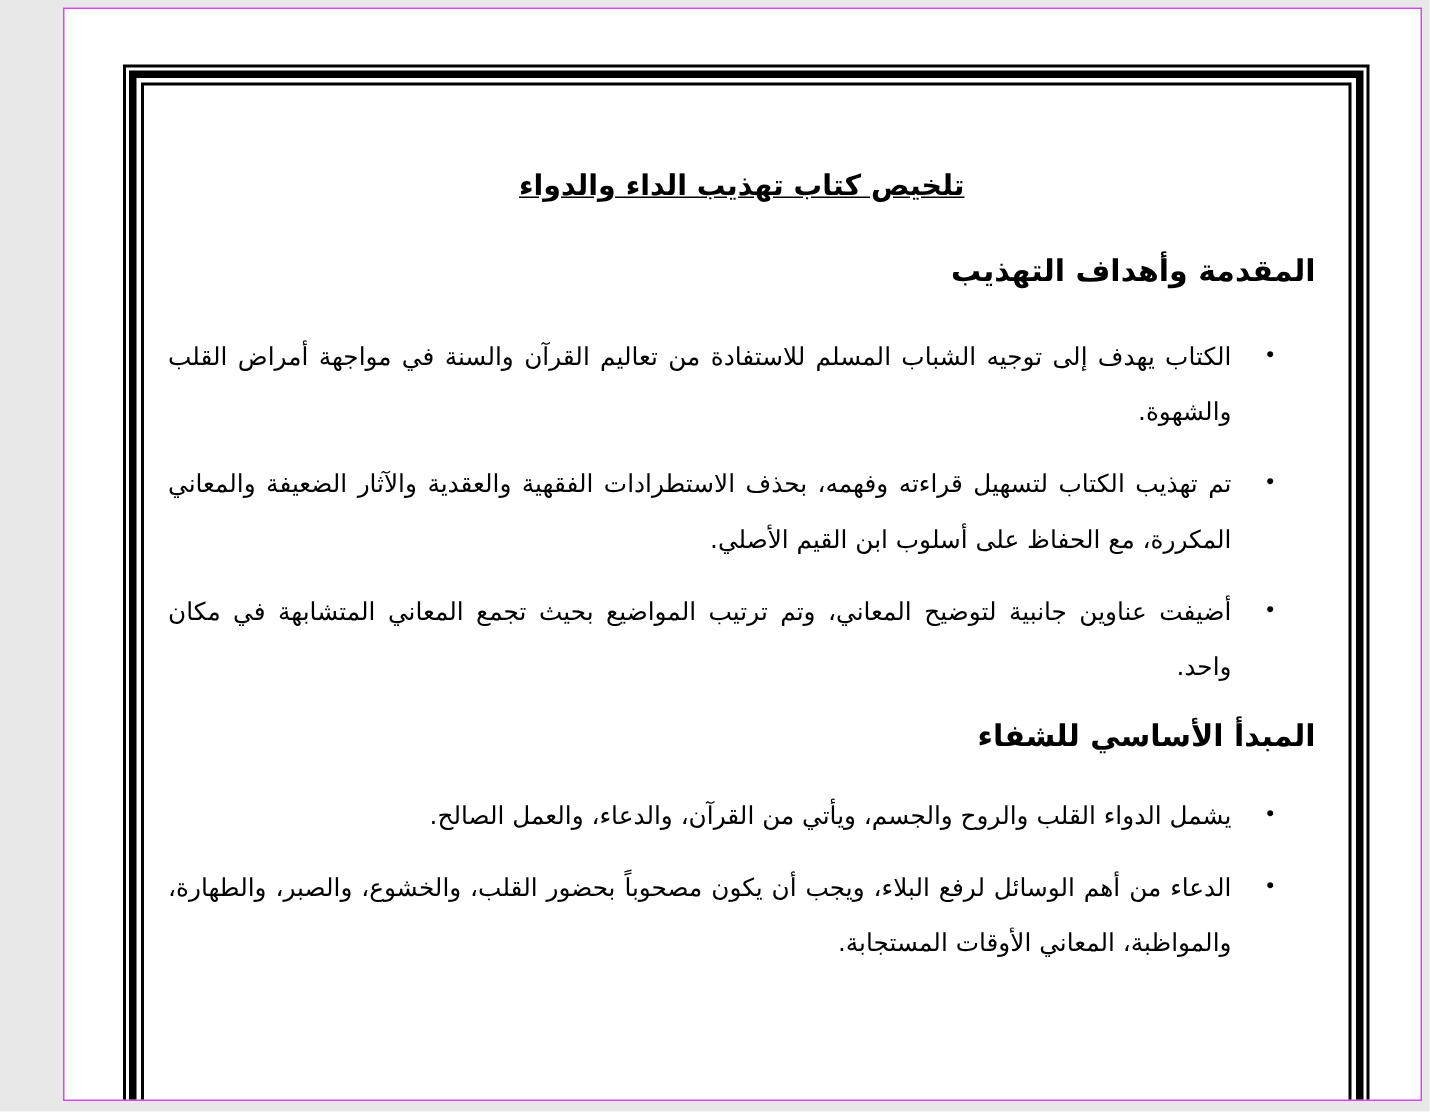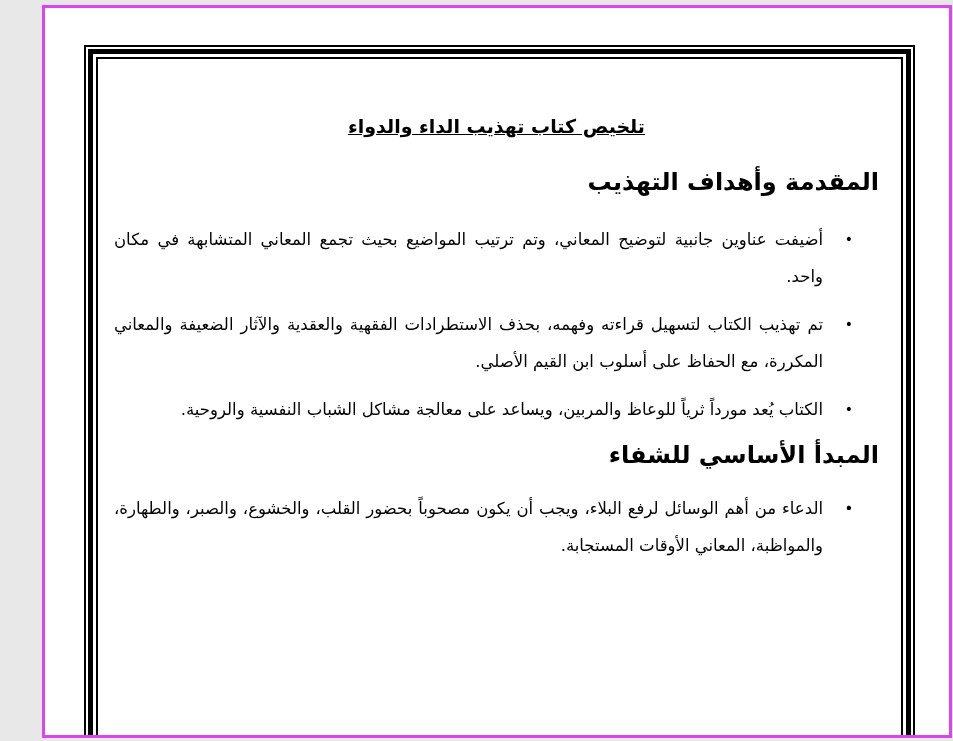--- a/index.html
+++ b/index.html
@@ -14,21 +14,21 @@
     position: relative;
     font-family: "DejaVu Sans", sans-serif;
   }
   .page {
     position: absolute;
     left: 42px;
     top: 5px;
     width: 904px;
     height: 727px;
     background: #ffffff;
-    border: 3px solid #d946ef;
+    border: 1px solid #d946ef;
     overflow: hidden;
   }
   
   .frame-outer {
     position: absolute;
     left: 39px;
     top: 37px;
     right: 34px;
     bottom: -40px;
     border: 2px solid #000000;
@@ -55,21 +55,21 @@
     margin: 0 0 26px 0;
   }
   .doc-title {
     font-size: 19px;
     font-weight: bold;
     line-height: 30px;
     text-decoration: underline;
     white-space: nowrap;
   }
   h2.sec-heading {
-    font-size: 24px;
+    font-size: 20px;
     font-weight: bold;
     line-height: 30px;
     margin: 0 0 24px 0;
     text-align: right;
   }
   h2.sec-heading.second {
     margin-top: 12px;
     margin-bottom: 20px;
   }
   ul.bullets {
@@ -108,37 +108,38 @@
 
           <div class="doc-title-wrap">
             <span class="doc-title">تلخيص كتاب تهذيب الداء والدواء</span>
           </div>
 
           <h2 class="sec-heading">المقدمة وأهداف التهذيب</h2>
 
           <ul class="bullets">
             <li>
               <span class="dot"></span>
-              <span>أضيفت عناوين جانبية لتوضيح المعاني، وتم ترتيب المواضيع بحيث تجمع المعاني المتشابهة في مكان واحد.</span>
+              <span>الكتاب يهدف إلى توجيه الشباب المسلم للاستفادة من تعاليم القرآن والسنة في مواجهة أمراض القلب والشهوة.</span>
             </li>
             <li>
               <span class="dot"></span>
               <span>تم تهذيب الكتاب لتسهيل قراءته وفهمه، بحذف الاستطرادات الفقهية والعقدية والآثار الضعيفة والمعاني المكررة، مع الحفاظ على أسلوب ابن القيم الأصلي.</span>
             </li>
             <li>
               <span class="dot"></span>
-              <span>الكتاب يُعد مورداً ثرياً للوعاظ والمربين، ويساعد على معالجة مشاكل الشباب النفسية والروحية.</span>
+              <span>أضيفت عناوين جانبية لتوضيح المعاني، وتم ترتيب المواضيع بحيث تجمع المعاني المتشابهة في مكان واحد.</span>
             </li>
           </ul>
 
           <h2 class="sec-heading second">المبدأ الأساسي للشفاء</h2>
 
           <ul class="bullets">
             <li>
               <span class="dot"></span>
+              <span>يشمل الدواء القلب والروح والجسم، ويأتي من القرآن، والدعاء، والعمل الصالح.</span>
             </li>
             <li>
               <span class="dot"></span>
               <span>الدعاء من أهم الوسائل لرفع البلاء، ويجب أن يكون مصحوباً بحضور القلب، والخشوع، والصبر، والطهارة، والمواظبة، المعاني الأوقات المستجابة.</span>
             </li>
           </ul>
 
         </div>
       </div>
     </div>

